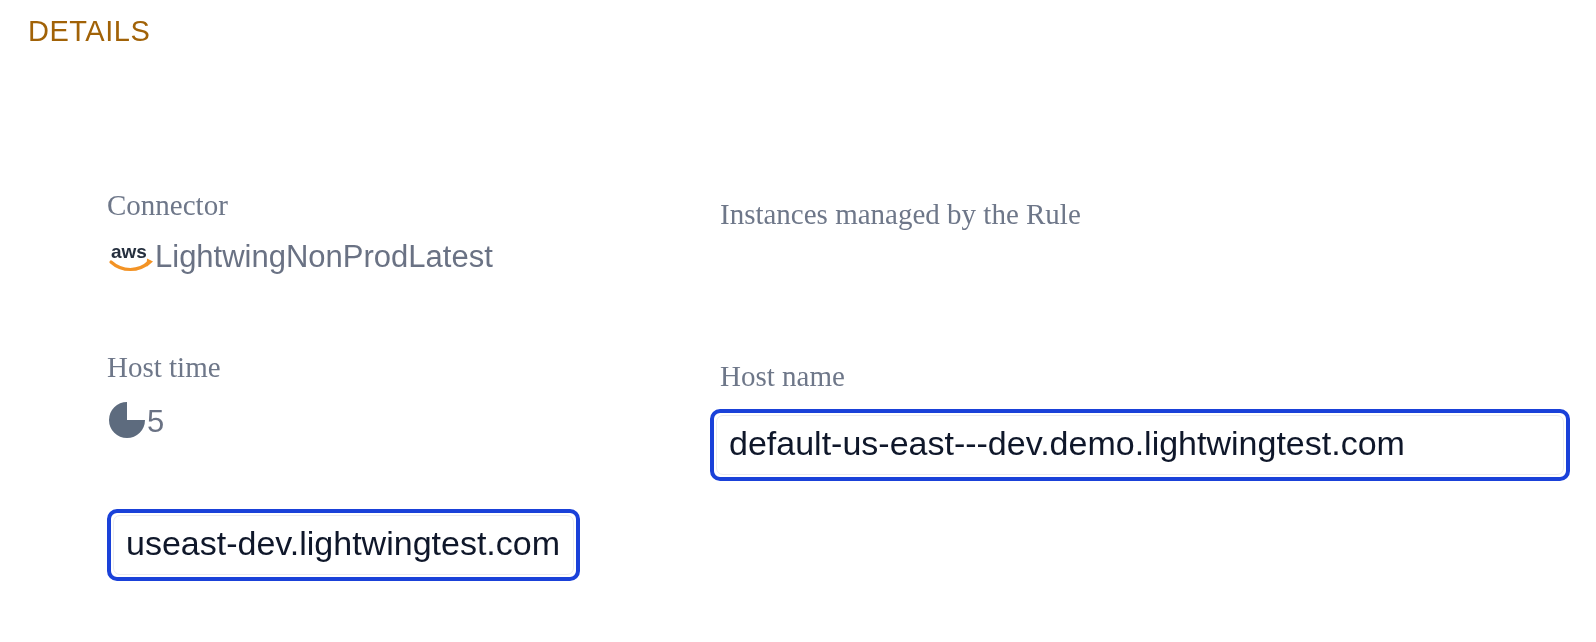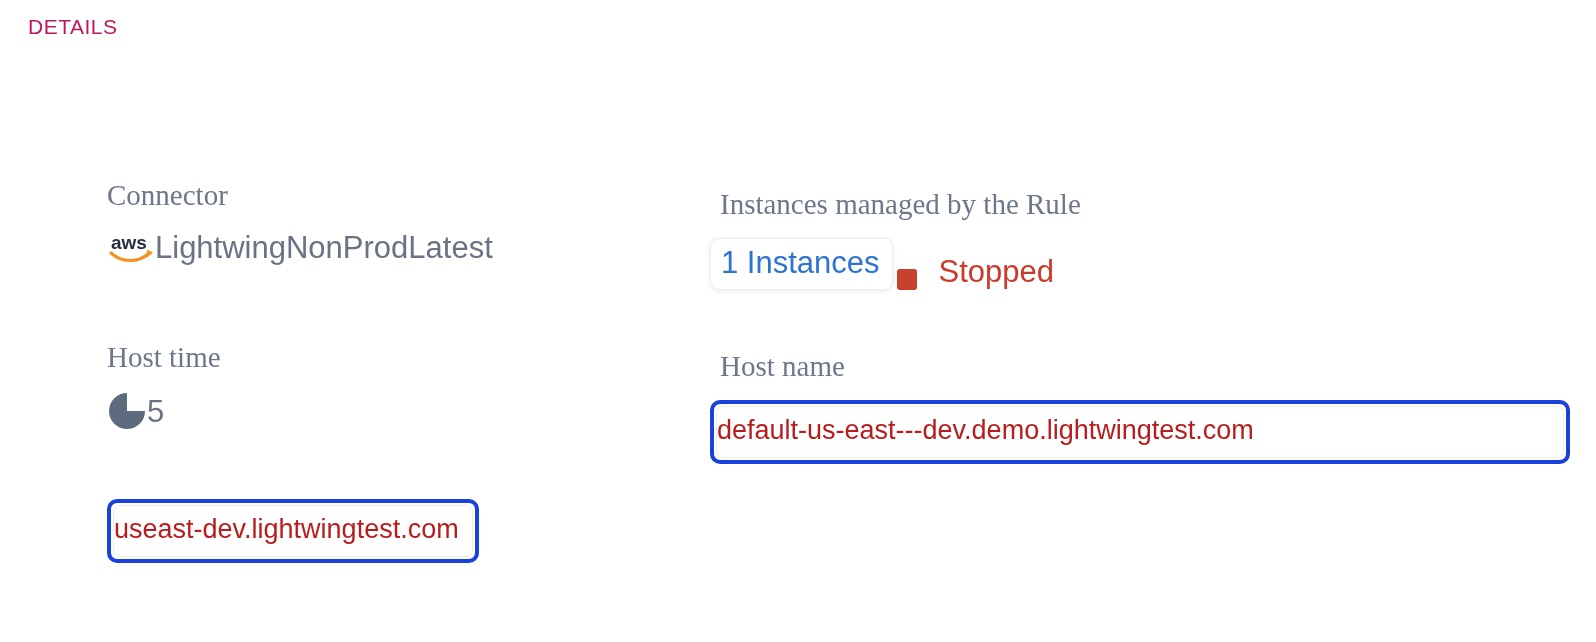--- a/index.html
+++ b/index.html
@@ -10,24 +10,24 @@
   }
   .page {
     position: relative;
     width: 1596px;
     height: 642px;
     background: #ffffff;
     overflow: hidden;
   }
   .heading {
     padding: 14px 0 0 28px;
-    font-size: 21px;
+    font-size: 29px;
     font-weight: 500;
     letter-spacing: 0.5px;
-    color: #be185d;
+    color: #a16207;
     line-height: 1.2;
   }
   .grid {
     display: grid;
     grid-template-columns: 603px minmax(0, 1fr);
     grid-template-rows: 162px 158px auto;
     margin: 140px 26px 0 107px;
   }
   .field { align-self: start; }
   .label {
@@ -78,23 +78,23 @@
     border-radius: 10px;
     background: #ffffff;
     padding: 2px;
     box-sizing: border-box;
   }
   .url-box.full { width: 100%; }
   .url-box.fit { display: inline-block; width: max-content; }
   .url-inner {
     border: 1px solid #ececef;
     border-radius: 7px;
-    padding: 8px 13px 11px 0;
-    font-size: 27px;
-    color: #b91c1c;
+    padding: 8px 13px 11px 12px;
+    font-size: 34px;
+    color: #0f172a;
     white-space: nowrap;
     line-height: 1.15;
   }
 </style>
 </head>
 <body>
 
 <div class="page">
 
   <div class="heading">DETAILS</div>
@@ -110,25 +110,20 @@
             <path d="M4 21 C 15 31, 32 31, 42 21" stroke="#f39325" stroke-width="3.2" fill="none" stroke-linecap="round"></path>
             <path d="M40 17.5 L46 20.5 L39.5 26 Z" fill="#f39325"></path>
           </svg>
         </span>
         <span>LightwingNonProdLatest</span>
       </div>
     </div>
 
     <div class="field col-right">
       <div class="label">Instances managed by the Rule</div>
-      <div class="value-row">
-        <a class="chip">1 Instances</a>
-        <span class="status-square"></span>
-        <span class="status-text">Stopped</span>
-      </div>
     </div>
 
     <div class="field col-left">
       <div class="label">Host time</div>
       <div class="value-row">
         <span class="icon">
           <svg width="40" height="40" viewBox="0 0 40 40">
             <path d="M20 20 L20 2 A18 18 0 1 0 38 20 Z" fill="#5d6b7e"></path>
           </svg>
         </span>

